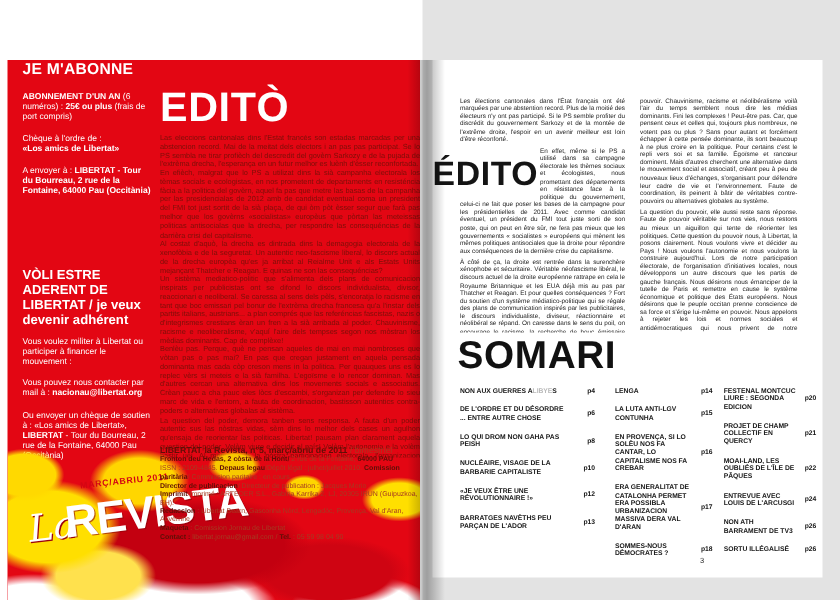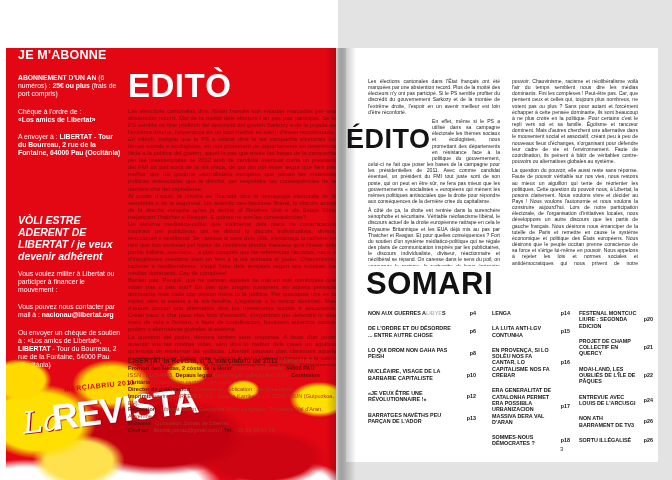--- a/index.html
+++ b/index.html
@@ -5,21 +5,21 @@
   html,body{margin:0;padding:0;}
   body{font-family:"Liberation Sans",sans-serif;background:#ffffff;}
   .canvas{position:relative;width:672px;height:480px;overflow:hidden;background:#ffffff;}
   .backdrop-gray{position:absolute;left:338px;top:0;width:334px;height:480px;background:#e3e3e3;}
   
   .page-left{position:absolute;left:6px;top:48px;width:330px;height:432px;background:#e30613;overflow:hidden;}
   .sidebar{position:absolute;left:12px;top:0;width:104px;color:#fff;}
   .sb-title{margin:0 0 12px 0;font-size:12.5px;font-weight:800;letter-spacing:.2px;}
   .sb{margin:0 0 9px 0;font-size:6.8px;line-height:8.2px;white-space:pre-line;}
   .sb .b{font-weight:700;}
-  .sb-sub{margin:56px 0 8px 0;font-size:10.5px;line-height:12px;font-weight:800;font-style:italic;}
+  .sb-sub{margin:56px 0 8px 0;font-size:10.5px;line-height:12px;font-weight:800;}
   .main-col{position:absolute;left:122px;top:20px;width:208px;}
   .oc-title{margin:0;font-size:33px;font-weight:800;color:#fff;letter-spacing:.5px;line-height:36px;}
   .oc-body{margin-top:4px;height:258px;overflow:hidden;color:#7c0f08;font-size:5.9px;line-height:7.05px;text-align:justify;}
   .oc-body p{margin:0;}
   .imprint{position:absolute;left:122px;top:308px;width:210px;font-size:5.6px;line-height:6.9px;color:#a63a22;z-index:4;}
   .imprint-line .b{font-weight:800;color:#5f0f06;}
   .imprint-line:first-child{font-size:7px;line-height:9px;}
   
   .flames{position:absolute;left:0;right:0;bottom:0;height:122px;z-index:2;
     background:

